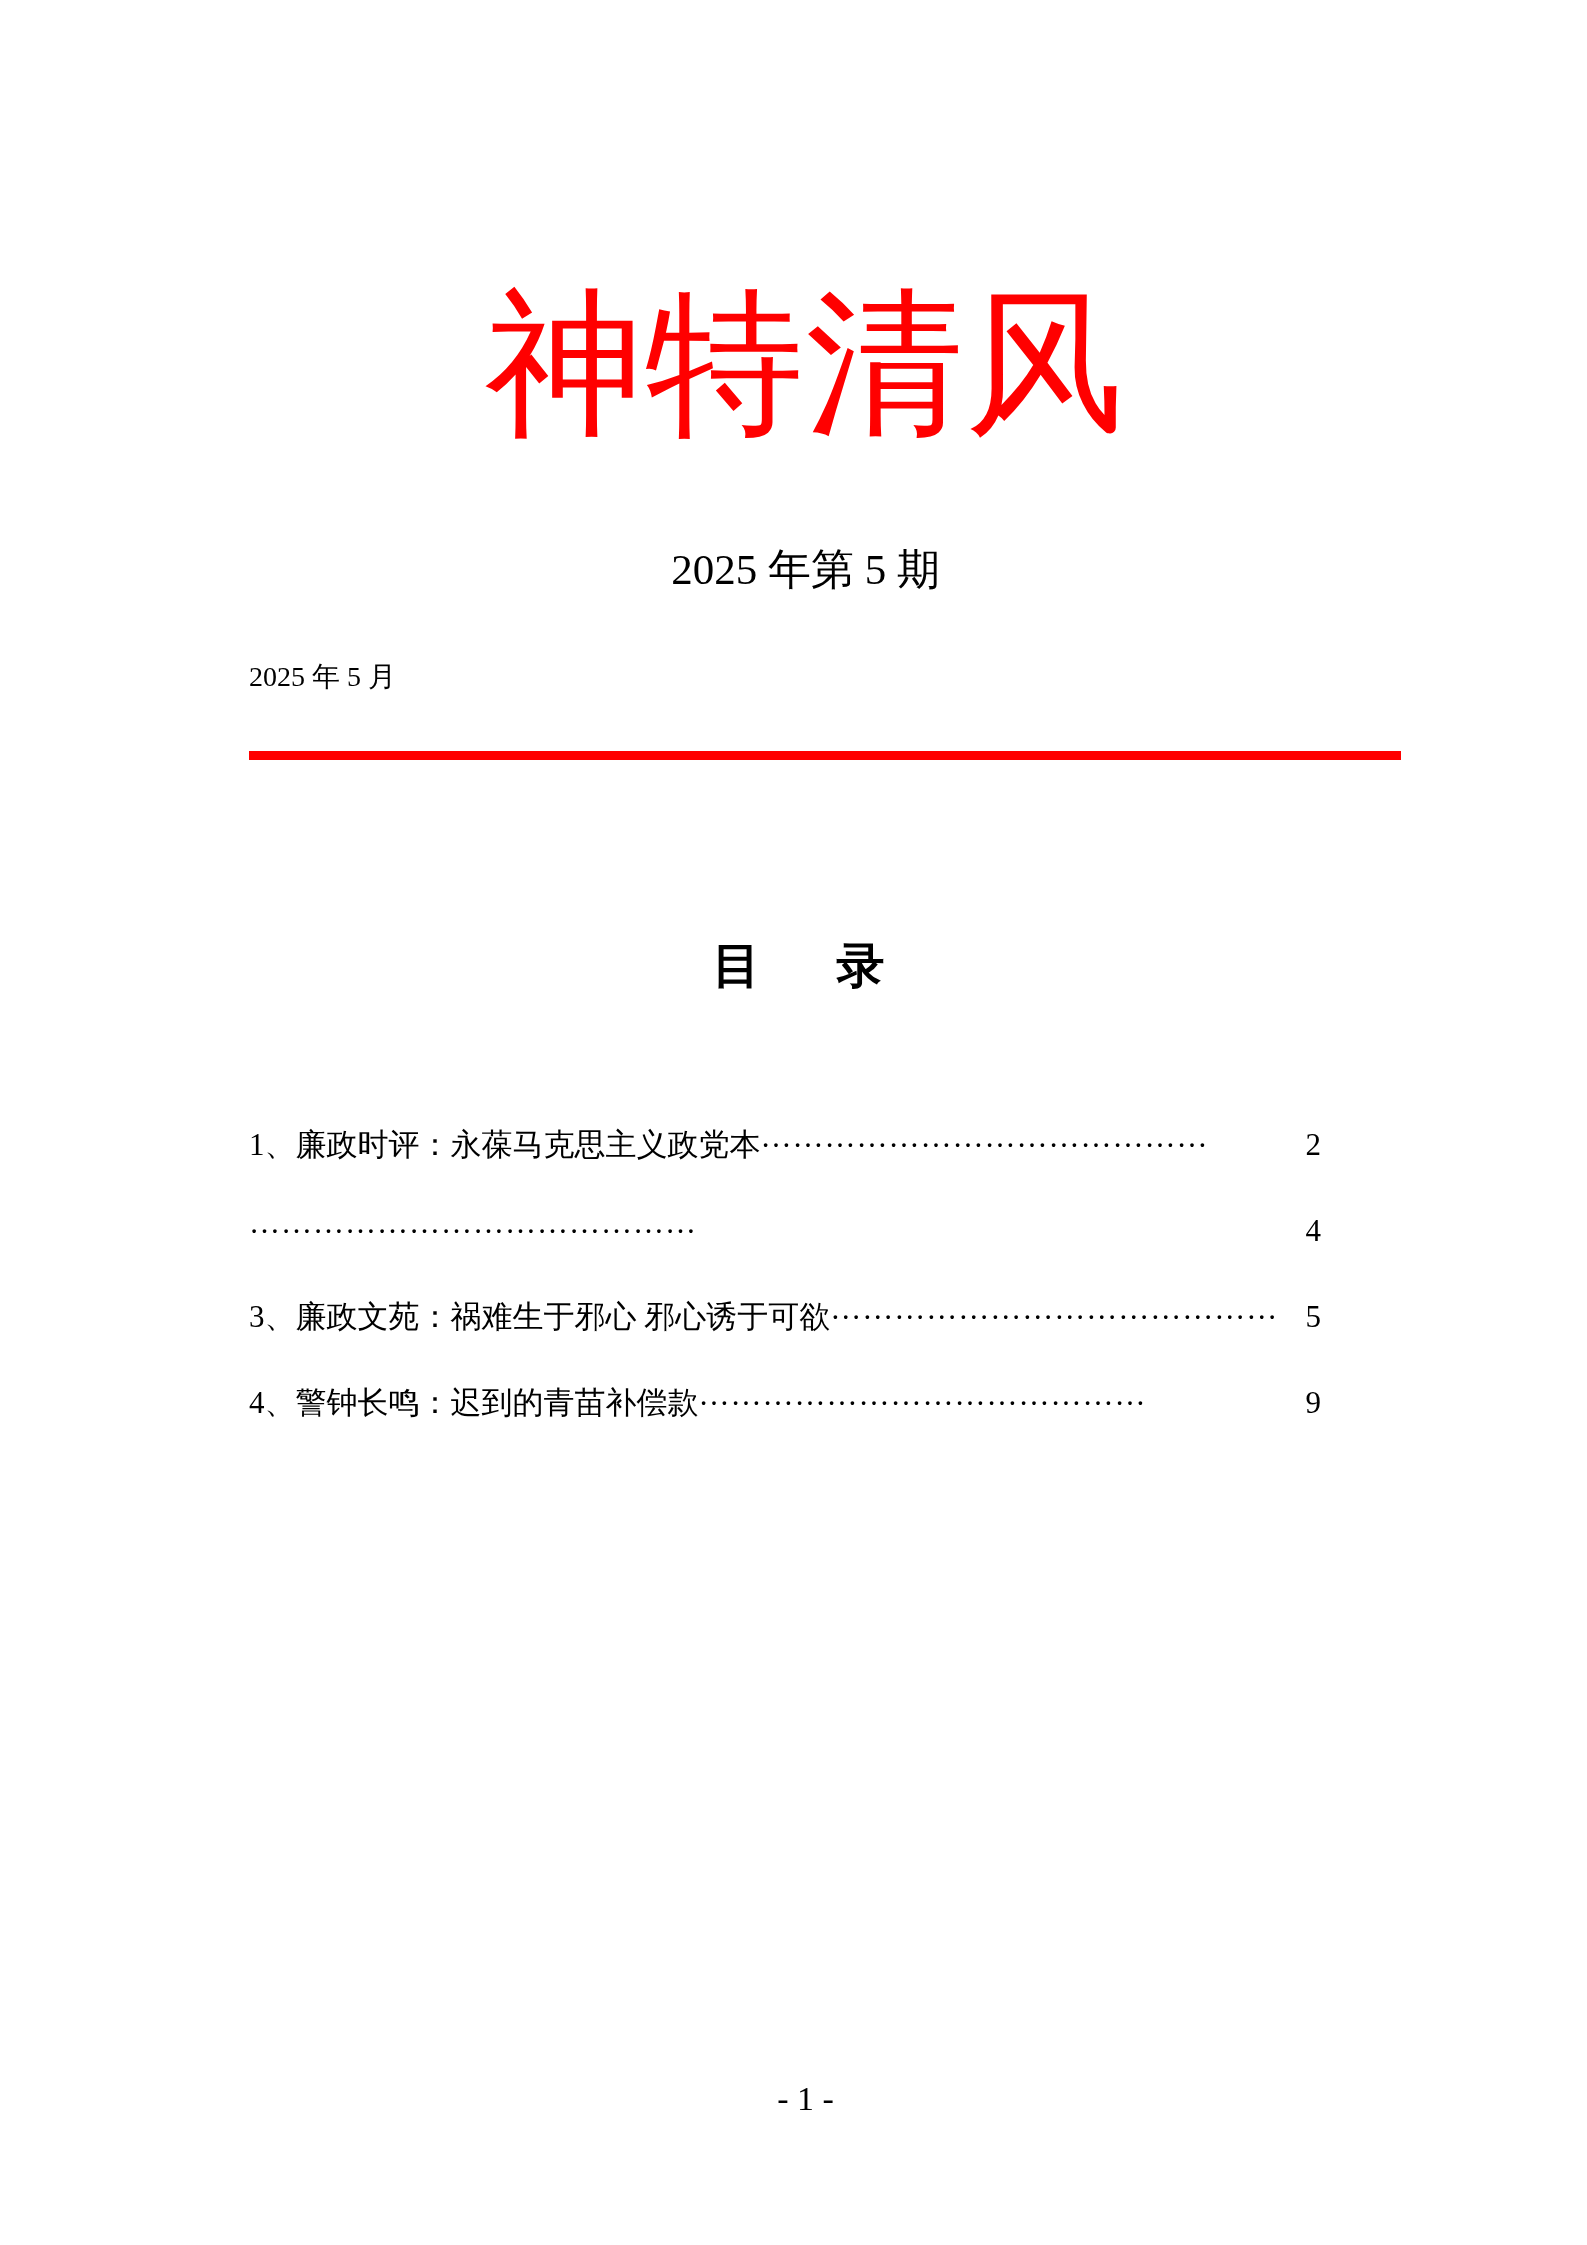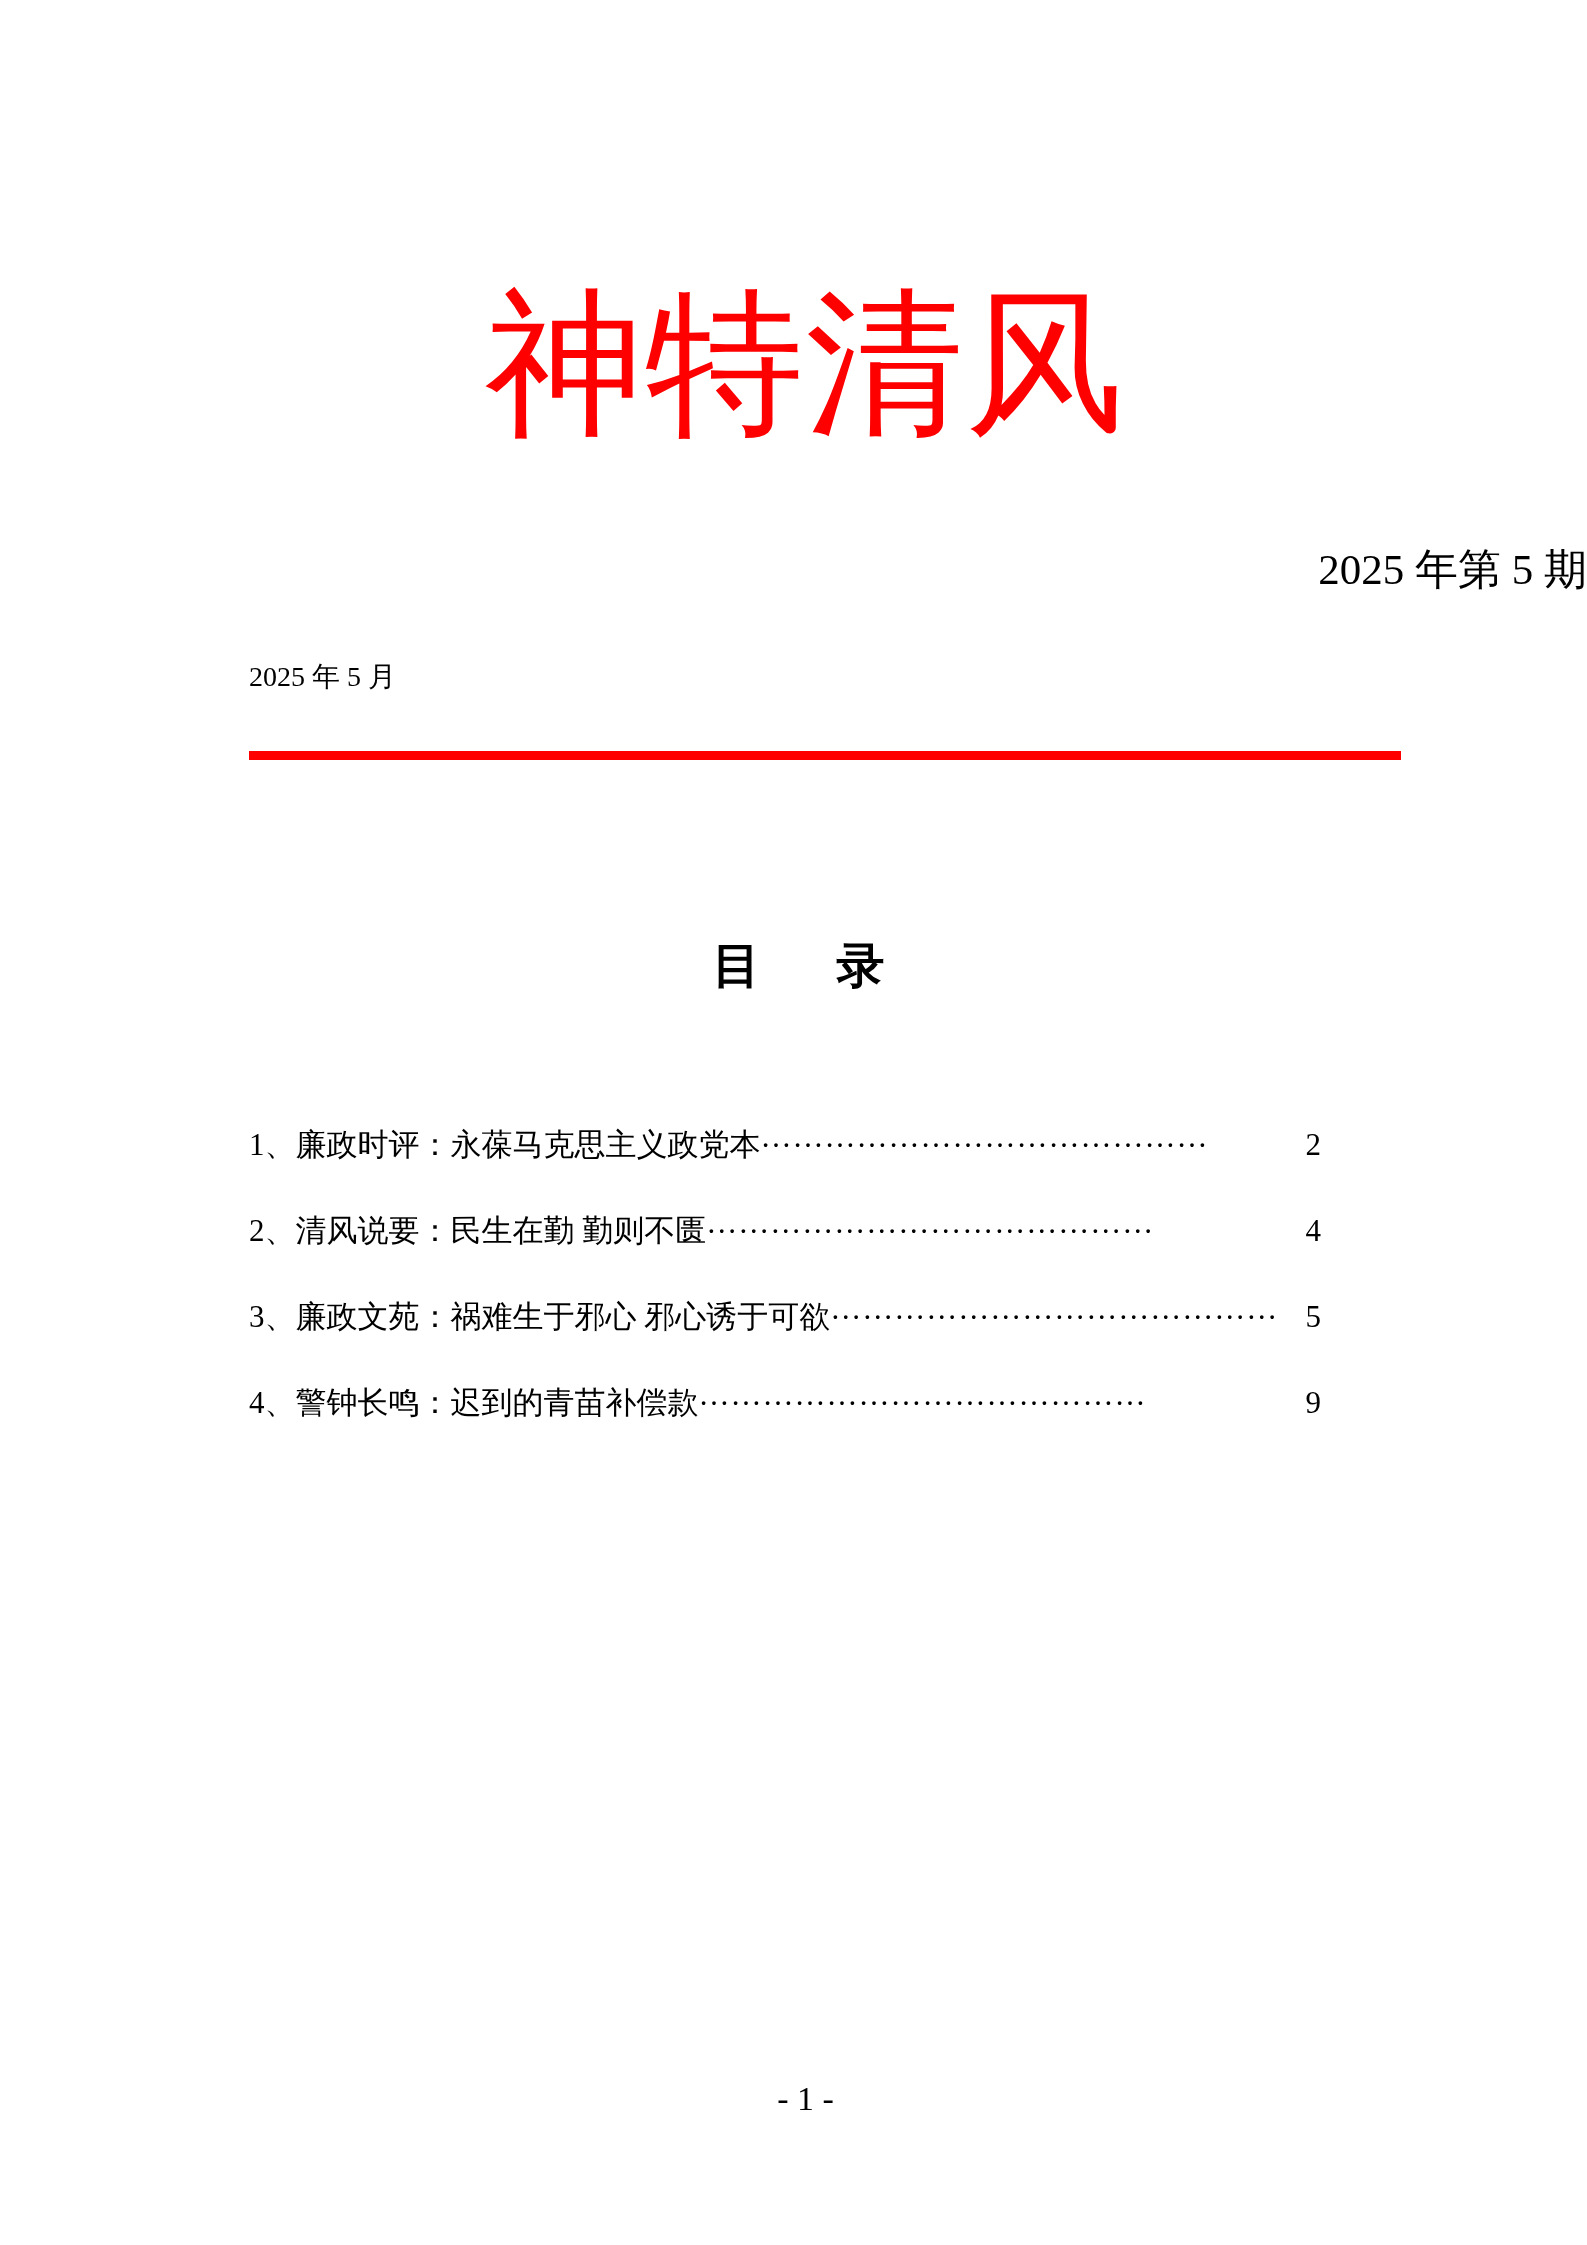--- a/index.html
+++ b/index.html
@@ -23,21 +23,21 @@
     line-height: 1.05;
     color: var(--accent);
     letter-spacing: 2px;
     white-space: nowrap;
     font-family: "Liberation Serif", serif;
   }
 
   .issue-line {
     position: absolute;
     top: 546px; left: 0; width: 100%;
-    text-align: right;
+    text-align: center;
     font-size: 43px;
     line-height: 1.1;
   }
 
   .pub-row {
     position: absolute;
     top: 658px; left: 225px; width: 1152px;
     display: flex;
     justify-content: space-between;
     align-items: baseline;
@@ -120,21 +120,20 @@
 
   <div class="toc-list">
 
     <div class="toc-row">
       <span class="toc-label">1、廉政时评：永葆马克思主义政党本</span>
       <span class="toc-leader">……………………………………</span>
       <span class="toc-page">2</span>
     </div>
 
     <div class="toc-row">
-      <span class="toc-label">2、清风说要：民生在勤  勤则不匮</span>
       <span class="toc-leader">……………………………………</span>
       <span class="toc-page">4</span>
     </div>
 
     <div class="toc-row">
       <span class="toc-label">3、廉政文苑：祸难生于邪心  邪心诱于可欲</span>
       <span class="toc-leader">……………………………………</span>
       <span class="toc-page">5</span>
     </div>
 

